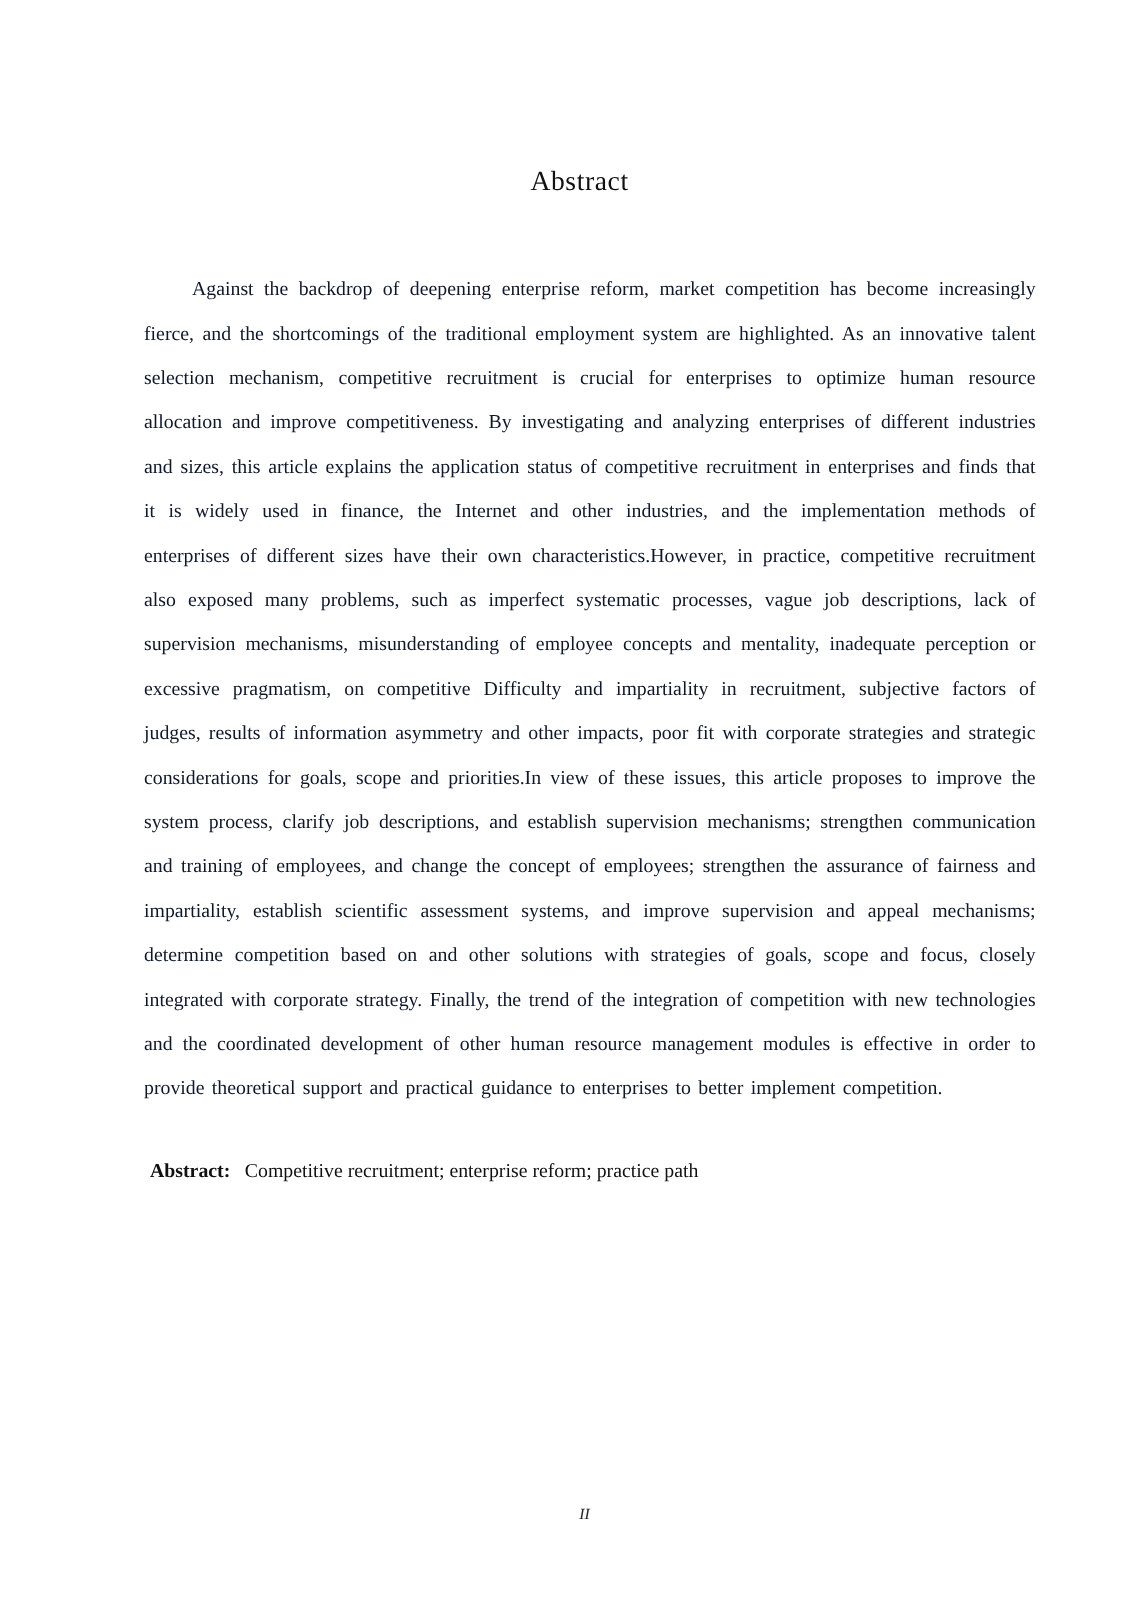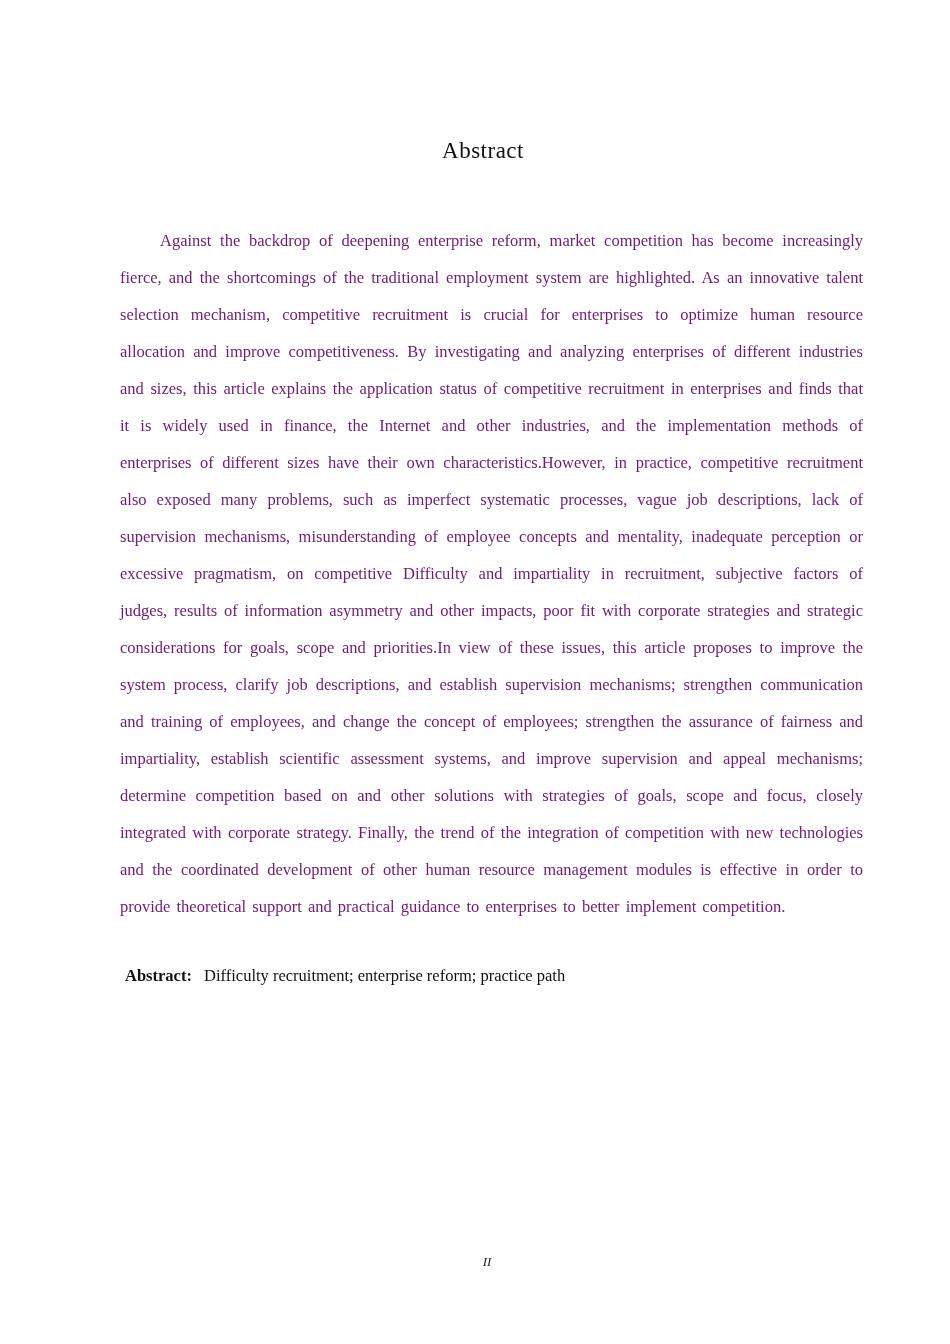--- a/index.html
+++ b/index.html
@@ -22,21 +22,21 @@
     letter-spacing: 0.5px;
     color: #111;
   }
   .abstract-body {
     margin: 58px 95px 0 112px;
     font-size: 16.5px;
     line-height: 37px;
     text-align: justify;
     text-indent: 40px;
     word-spacing: 2px;
-    color: #701a75;
+    color: #0f172a;
   }
   .keywords-line {
     margin: 38px 95px 0 113px;
     font-size: 16.5px;
     line-height: 26px;
     color: #111;
   }
   .keywords-label { font-weight: 700; }
   .keywords-text { font-weight: 400; }
   .page-number {
@@ -53,18 +53,18 @@
 </head>
 <body>
 
 <div class="page">
 
   <h1 class="doc-title">Abstract</h1>
 
   <p class="abstract-body">Against the backdrop of deepening enterprise reform, market competition has become increasingly fierce, and the shortcomings of the traditional employment system are highlighted. As an innovative talent selection mechanism, competitive recruitment is crucial for enterprises to optimize human resource allocation and improve competitiveness. By investigating and analyzing enterprises of different industries and sizes, this article explains the application status of competitive recruitment in enterprises and finds that it is widely used in finance, the Internet and other industries, and the implementation methods of enterprises of different sizes have their own characteristics.However, in practice, competitive recruitment also exposed many problems, such as imperfect systematic processes, vague job descriptions, lack of supervision mechanisms, misunderstanding of employee concepts and mentality, inadequate perception or excessive pragmatism, on competitive Difficulty and impartiality in recruitment, subjective factors of judges, results of information asymmetry and other impacts, poor fit with corporate strategies and strategic considerations for goals, scope and priorities.In view of these issues, this article proposes to improve the system process, clarify job descriptions, and establish supervision mechanisms; strengthen communication and training of employees, and change the concept of employees; strengthen the assurance of fairness and impartiality, establish scientific assessment systems, and improve supervision and appeal mechanisms; determine competition based on and other solutions with strategies of goals, scope and focus, closely integrated with corporate strategy. Finally, the trend of the integration of competition with new technologies and the coordinated development of other human resource management modules is effective in order to provide theoretical support and practical guidance to enterprises to better implement competition.</p>
 
   <p class="keywords-line">
-    <span class="keywords-label">Abstract:</span><span class="keywords-text"> Difficulty recruitment; enterprise reform; practice path</span>
+    <span class="keywords-label">Abstract:</span><span class="keywords-text"> Competitive recruitment; enterprise reform; practice path</span>
   </p>
 
   <div class="page-number">II</div>
 
 </div>
 
 </body></html>

